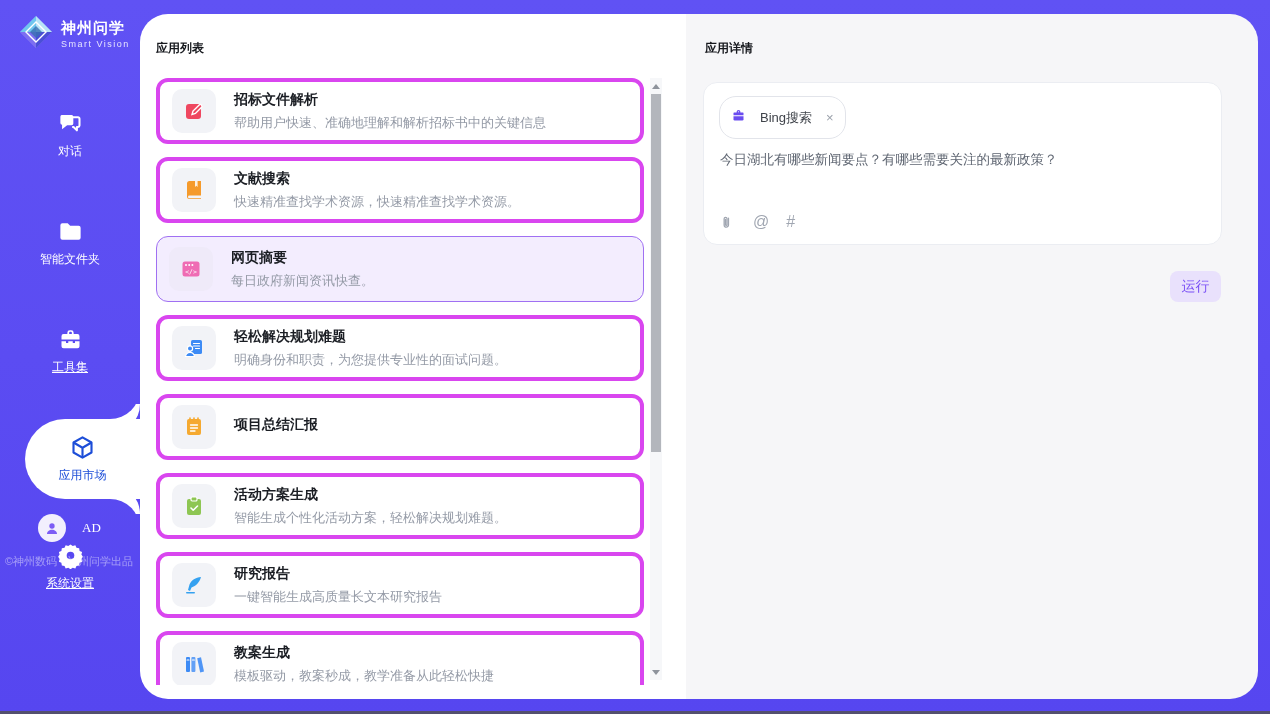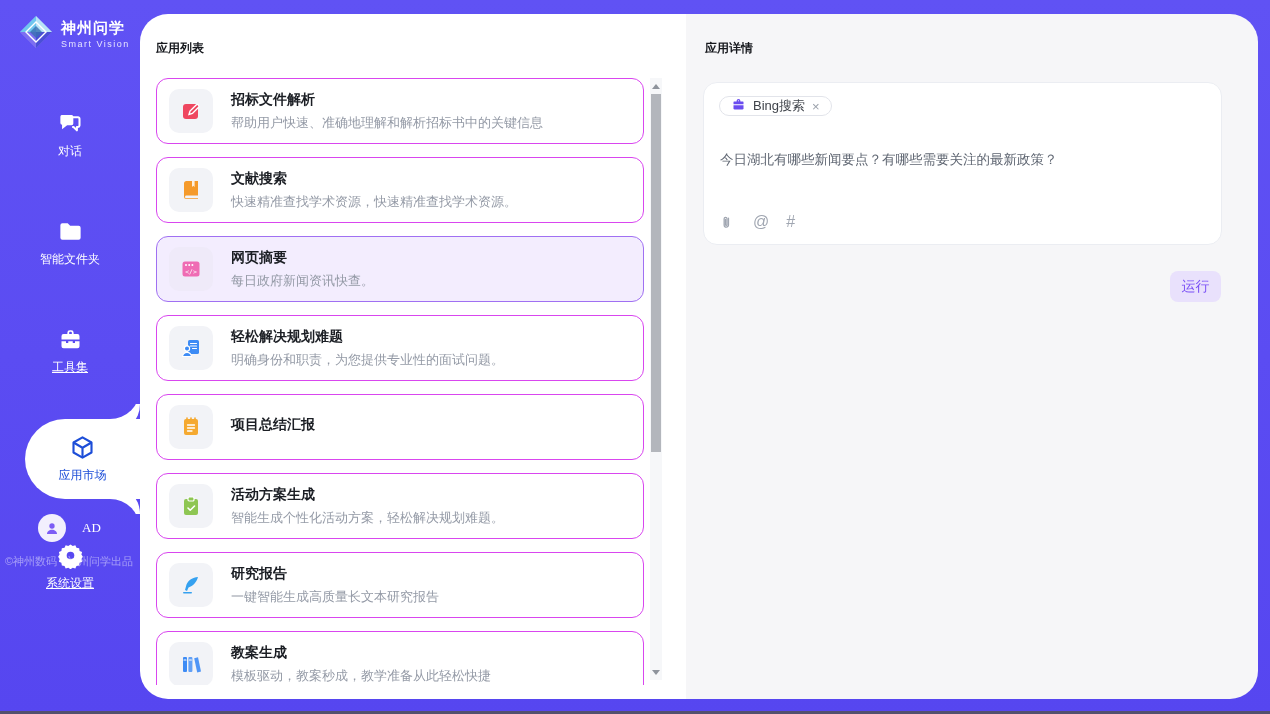--- a/index.html
+++ b/index.html
@@ -32,41 +32,41 @@
   .user-initials { color:#fff; font-size:13px; }
   .copyright { position:absolute; left:5px; bottom:11px; color:rgba(255,255,255,.45); font-size:11px; white-space:nowrap; }
   
   .content { position:absolute; left:140px; top:14px; width:1118px; height:685px;
              border-radius:28px; overflow:hidden; display:flex; }
   .panel-list { width:546px; background:#fff; position:relative; padding:26px 0 0 16px; }
   .panel-detail { flex:1; background:#f6f6f8; position:relative; padding:26px 0 0 19px; }
   .panel-title { font-size:12px; font-weight:bold; color:#16181d; }
   
   .list-viewport { position:absolute; left:16px; top:64px; width:492px; height:607px; overflow:hidden; }
-  .app-card { width:488px; height:66px; border:1px solid #d946ef; border-radius:12px; margin-bottom:13px;
+  .app-card { width:488px; height:66px; border:4px solid #d946ef; border-radius:12px; margin-bottom:13px;
               display:flex; align-items:center; padding-left:12px; background:#fff; cursor:pointer; }
   .app-card.selected { background:#f3edfe; border:1px solid #a070f2; }
   .app-icon { width:44px; height:44px; border-radius:10px; background:#f2f3f7; flex:none;
               display:flex; align-items:center; justify-content:center; }
   .app-card.selected .app-icon { background:#efeaf9; }
   .app-icon svg { width:24px; height:24px; }
   .app-texts { margin-left:18px; }
   .app-name { font-size:14px; font-weight:bold; color:#1b1e24; margin-bottom:5px; }
   .app-desc { font-size:13px; color:#949aa6; }
   
   .scrollbar { position:absolute; right:24px; top:64px; width:12px; height:602px; background:#f6f7f9; }
   .sb-arrow { position:absolute; left:0; width:12px; height:12px; display:flex; align-items:center; justify-content:center; }
   .sb-arrow.up { top:2px; } .sb-arrow.down { bottom:2px; }
   .tri-up { width:0; height:0; border-left:4px solid transparent; border-right:4px solid transparent; border-bottom:5px solid #8e939c; }
   .tri-down { width:0; height:0; border-left:4px solid transparent; border-right:4px solid transparent; border-top:5px solid #8e939c; }
   .sb-thumb { position:absolute; left:1px; top:16px; width:10px; height:358px; background:#b3b6bc; }
   
   .detail-card { position:absolute; left:17px; top:68px; width:519px; height:163px; background:#fff;
                  border:1px solid #ebedf2; border-radius:14px; }
-  .chip { position:absolute; left:15px; top:13px; height:20px; display:inline-flex; align-items:center; gap:7px;
+  .chip { position:absolute; left:15px; top:13px; height:43px; display:inline-flex; align-items:center; gap:14px;
           border:1px solid #e2e4ea; border-radius:17px; padding:0 11px; background:#fff; }
   .chip svg { width:15px; height:15px; }
   .chip-label { font-size:13px; color:#3f434a; }
   .chip-close { font-size:13px; color:#9aa0aa; cursor:pointer; line-height:1; }
   .query-text { position:absolute; left:16px; top:68px; width:480px; font-size:13.5px; color:#5f6672; }
   .attach-row { position:absolute; left:17px; top:130px; display:flex; align-items:center; gap:17px; }
   .attach-row .att { color:#a0a6b1; font-size:16px; cursor:pointer; display:flex; align-items:center; }
   .attach-row svg { width:15px; height:15px; }
   .run-btn { position:absolute; right:37px; top:257px; width:51px; height:31px; border:none; border-radius:8px;
              background:#e9e1fc; color:#7b52f5; font-size:14px; cursor:pointer;

